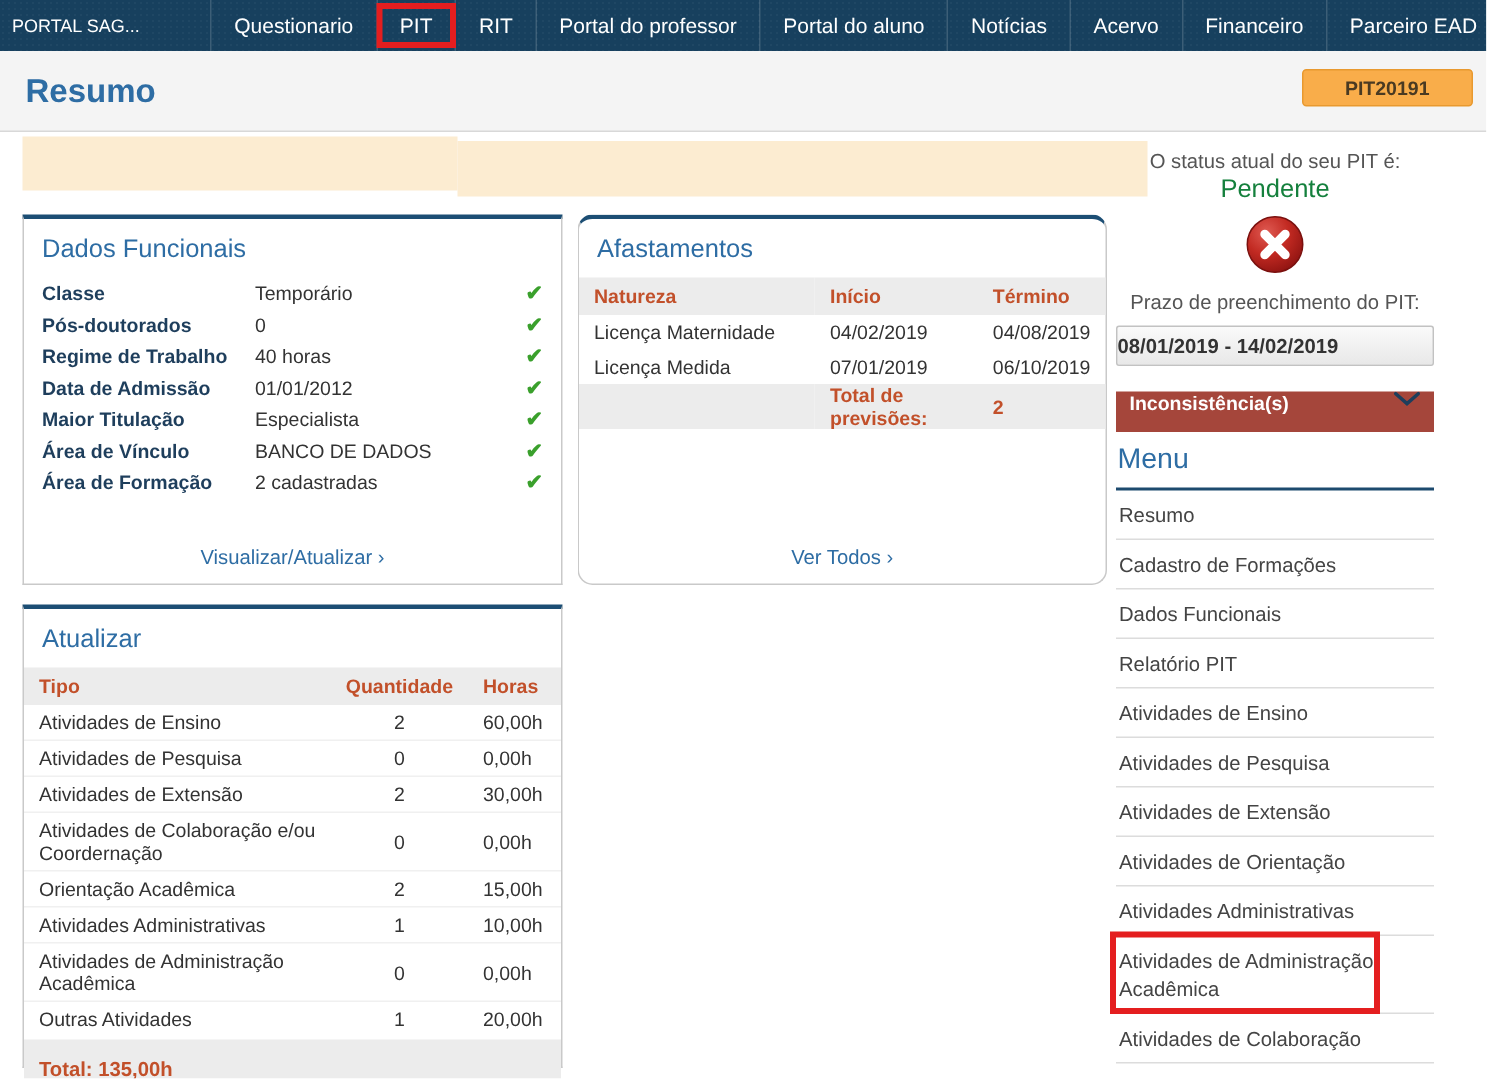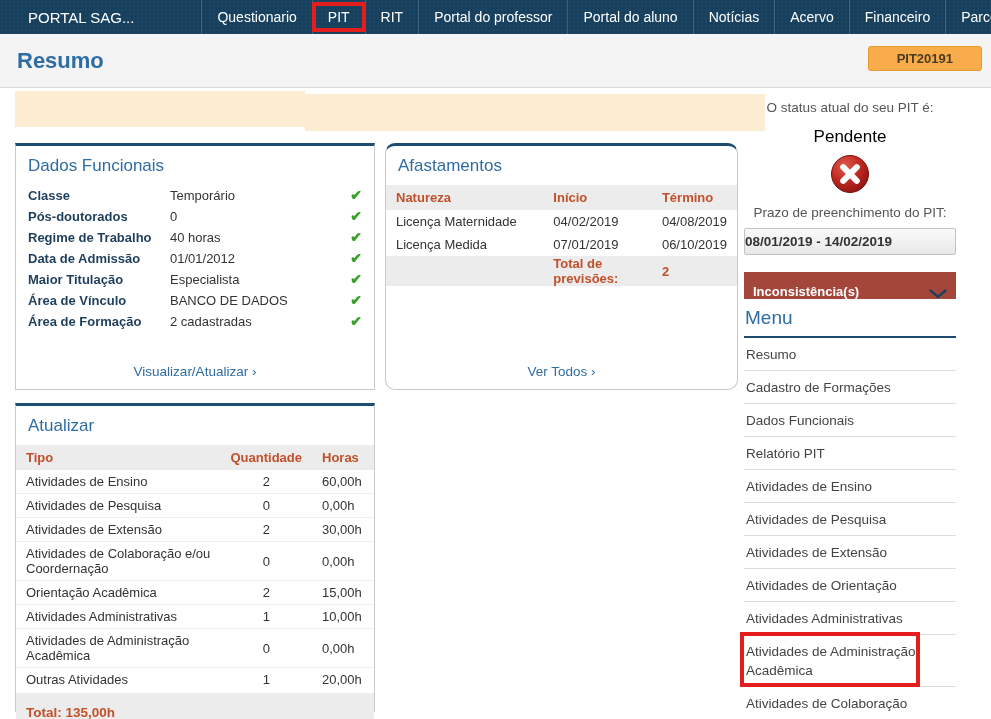--- a/index.html
+++ b/index.html
@@ -10,21 +10,21 @@
   }
 
   
   .navbar {
     position:absolute; left:0; top:0; width:991px; height:34px;
     background:#17405e;
     background-image:radial-gradient(rgba(255,255,255,.035) 1px, transparent 1px);
     background-size:4px 4px;
     display:flex; align-items:stretch; color:#fff; font-size:14px;
   }
-  .brand { display:flex; align-items:center; padding:0 28px; font-size:15px; white-space:nowrap; cursor:pointer; }
+  .brand { display:flex; align-items:center; padding:0 8px; font-size:12px; white-space:nowrap; cursor:pointer; }
   .nav-item {
     position:relative; display:flex; align-items:center; padding:0 15px;
     border-right:1px solid rgba(255,255,255,.16); white-space:nowrap; cursor:pointer;
   }
   .nav-item.first { margin-left:39px; border-left:1px solid rgba(255,255,255,.16); }
   .nav-red { position:absolute; inset:2px -1px 2px -1px; border:4px solid #e41e1f; pointer-events:none; }
 
   
   .header { position:absolute; left:0; top:34px; width:991px; height:54px; background:#f4f4f4; border-bottom:1px solid #d8d8d8; }
   .page-title { position:absolute; left:17px; top:50%; transform:translateY(-50%); font-size:22px; color:#2e6da4; }
@@ -66,31 +66,31 @@
   .at-col-hrs { width:62px; }
   td.at-qtd { text-align:center; }
 
   
   .at-totals { background:#ececec; padding:7px 10px 9px; margin-top:2px; }
   .at-total-line { color:#c2502a; font-weight:bold; font-size:13.5px; line-height:25px; }
 
   
   .sidebar { position:absolute; left:744px; top:100px; width:212px; }
   .status-label { text-align:center; font-size:13.5px; color:#555; }
-  .status-value { text-align:center; font-size:17px; color:#000000; margin-top:12px; }
+  .status-value { text-align:center; font-size:17px; color:#15803d; margin-top:1px; }
   .status-icon-wrap { text-align:center; margin-top:7px; height:42px; }
   .deadline-label { text-align:center; font-size:13.5px; color:#555; margin-top:9px; }
   .deadline-btn {
     margin-top:8px; height:27px; line-height:25px; 
     background:linear-gradient(#fafafa,#e8e8e8); border:1px solid #c2c2c2; border-radius:2px;
     font-weight:bold; font-size:13.5px; color:#333; cursor:pointer;
   }
   .incons-bar {
     margin-top:17px; height:27px; background:#a5463b; color:#fff; font-weight:bold; font-size:13px;
-    display:flex; align-items:flex-end; justify-content:space-between; padding:0 9px; cursor:pointer;
+    display:flex; align-items:flex-start; justify-content:space-between; padding:0 9px; cursor:pointer;
   }
   .menu-title { font-size:19px; color:#2e6da4; padding:8px 1px 7px; border-bottom:2px solid #1d4a6e; }
   .menu-item {
     position:relative; padding:7px 2px 6px; font-size:13.5px; color:#444;
     border-bottom:1px solid #dcdcdc; cursor:pointer; line-height:19px;
   }
   .menu-red { position:absolute; top:-3px; bottom:-1px; left:-4px; right:36px; border:4px solid #e41e1f; pointer-events:none; }
 </style>
 </head>
 <body>

